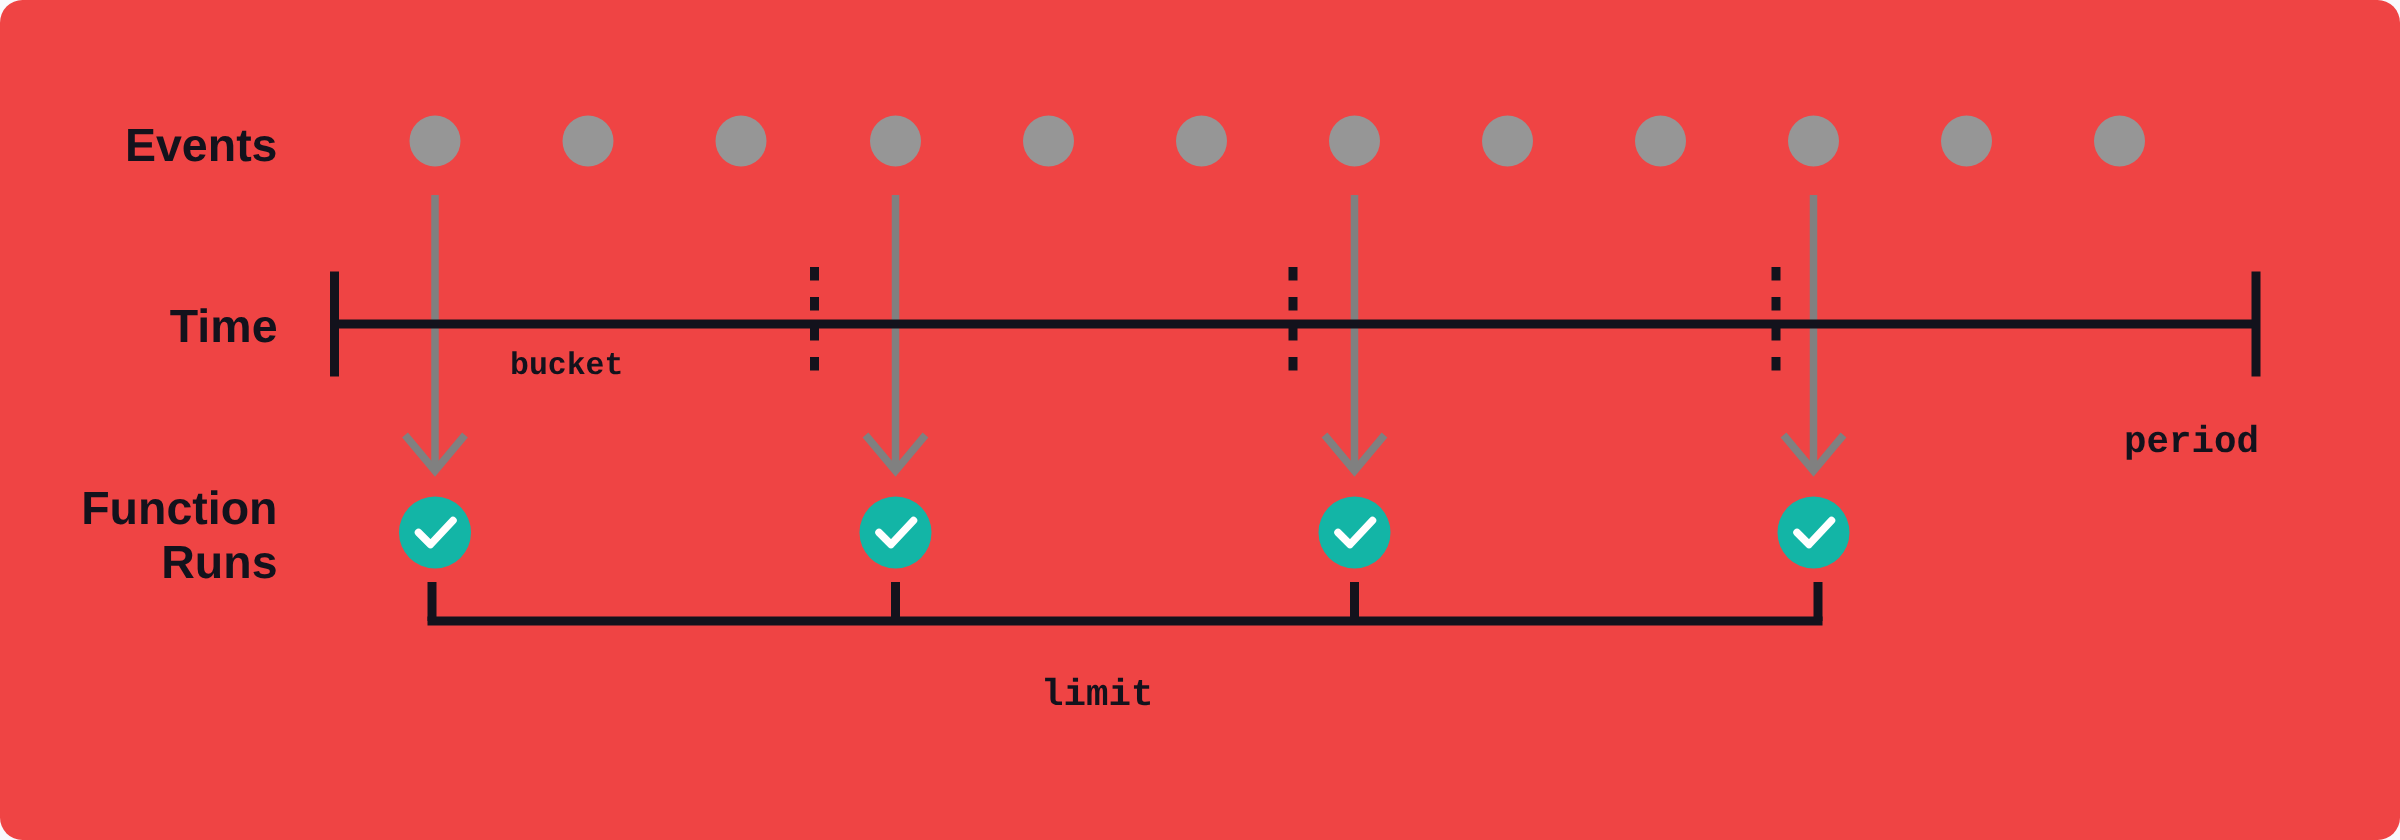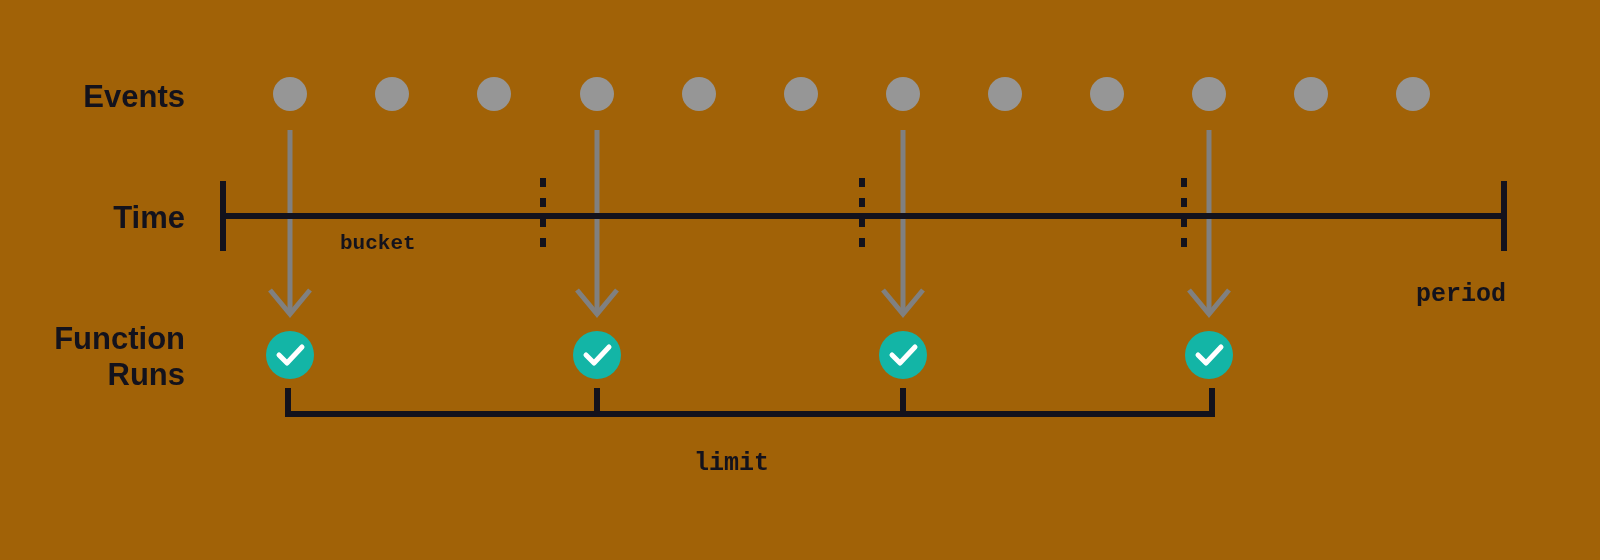--- a/index.html
+++ b/index.html
@@ -10,21 +10,22 @@
     width: 1600px;
     height: 560px;
     background: #f9f9fd;
     font-family: "Liberation Sans", sans-serif;
     overflow: hidden;
   }
   #stage {
     position: relative;
     width: 1600px;
     height: 560px;
-    background: #a16207;
+    background: #ef4444;
+    border-radius: 15px;
   }
   #stage svg {
     position: absolute;
     left: 0;
     top: 0;
   }
   .row-label {
     font-family: "Liberation Sans", sans-serif;
     font-weight: bold;
     font-size: 31px;

